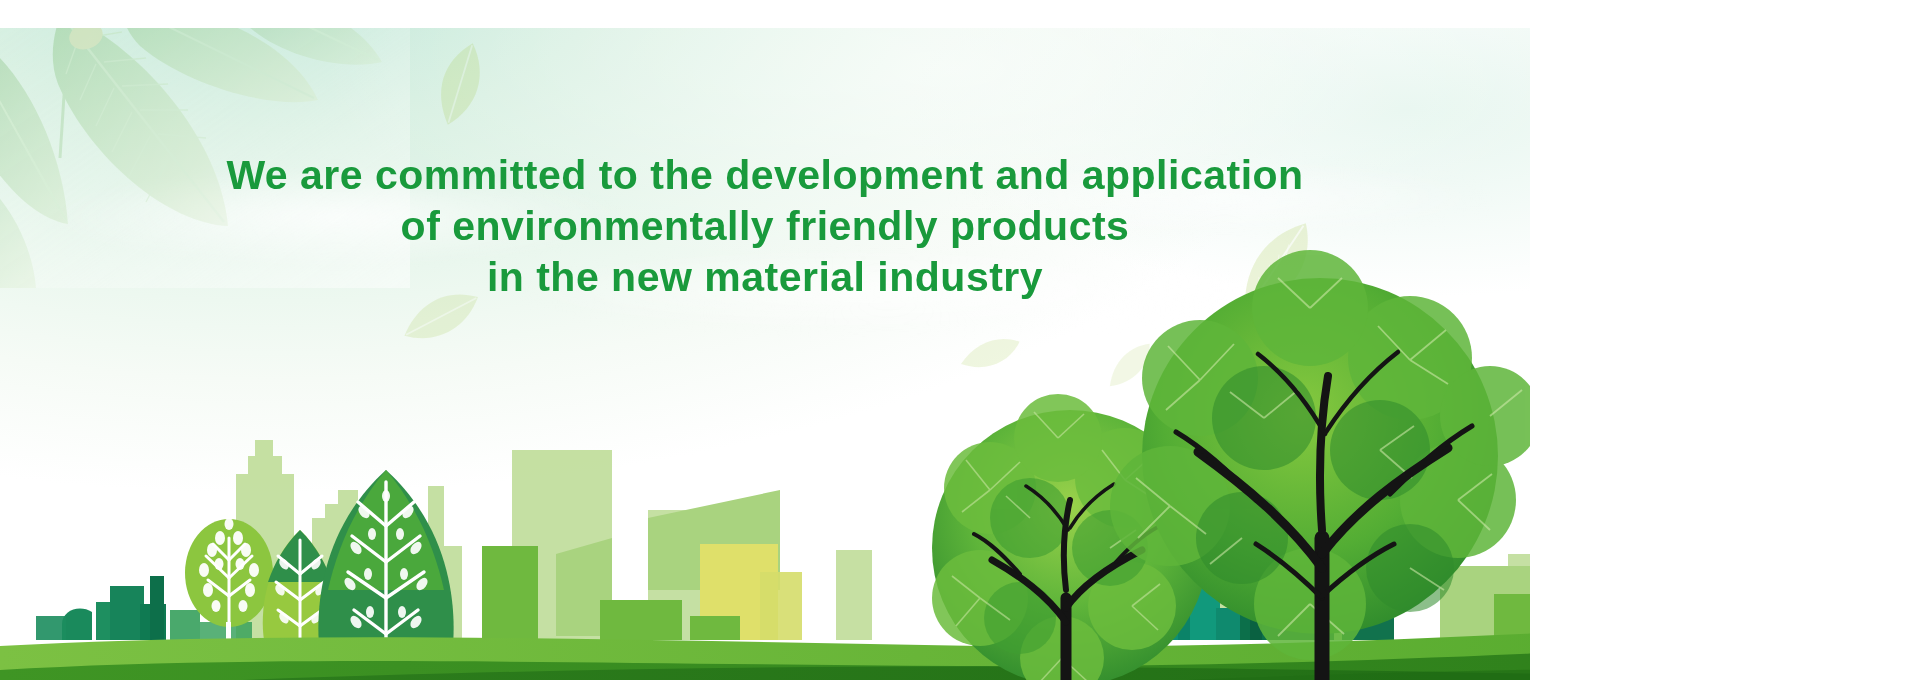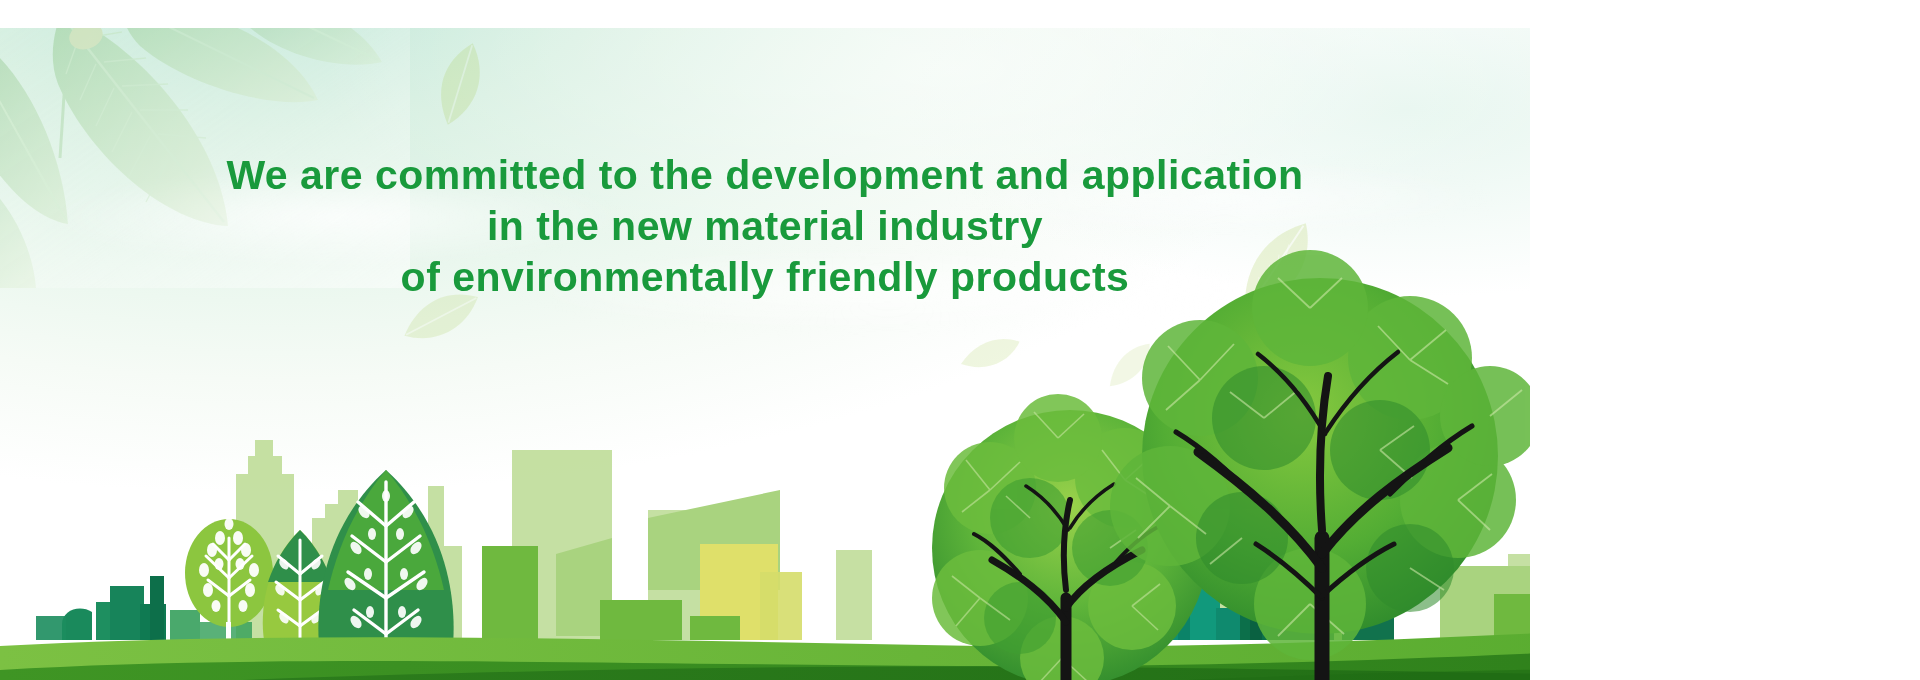--- a/index.html
+++ b/index.html
@@ -169,22 +169,22 @@
       </svg>
   </div>
   <div class="float-leaf" style="left:1104px; top:316px; width:52px; height:44px; transform:rotate(-12deg); opacity:.30;">
     <svg viewBox="0 0 100 80">
         <path d="M4 70 C20 24 58 2 96 6 C88 46 52 74 4 70 Z" fill="#d6e8ac"></path>
       </svg>
   </div>
 
   <div class="headline">
     <span class="line l1">We are committed to the development and application</span>
+    <span class="line l2">of environmentally friendly products</span>
     <span class="line l3">in the new material industry</span>
-    <span class="line l2">of environmentally friendly products</span>
   </div>
 
   <div class="scene">
     <svg viewBox="0 0 1920 330" xmlns="http://www.w3.org/2000/svg" preserveAspectRatio="none">
       <defs>
         <linearGradient id="gnd1" x1="0" y1="0" x2="1" y2="0">
           <stop offset="0" stop-color="#7cc143"></stop>
             <stop offset="1" stop-color="#52a82c"></stop>
         </linearGradient>
         <linearGradient id="gnd2" x1="0" y1="0" x2="1" y2="0">

